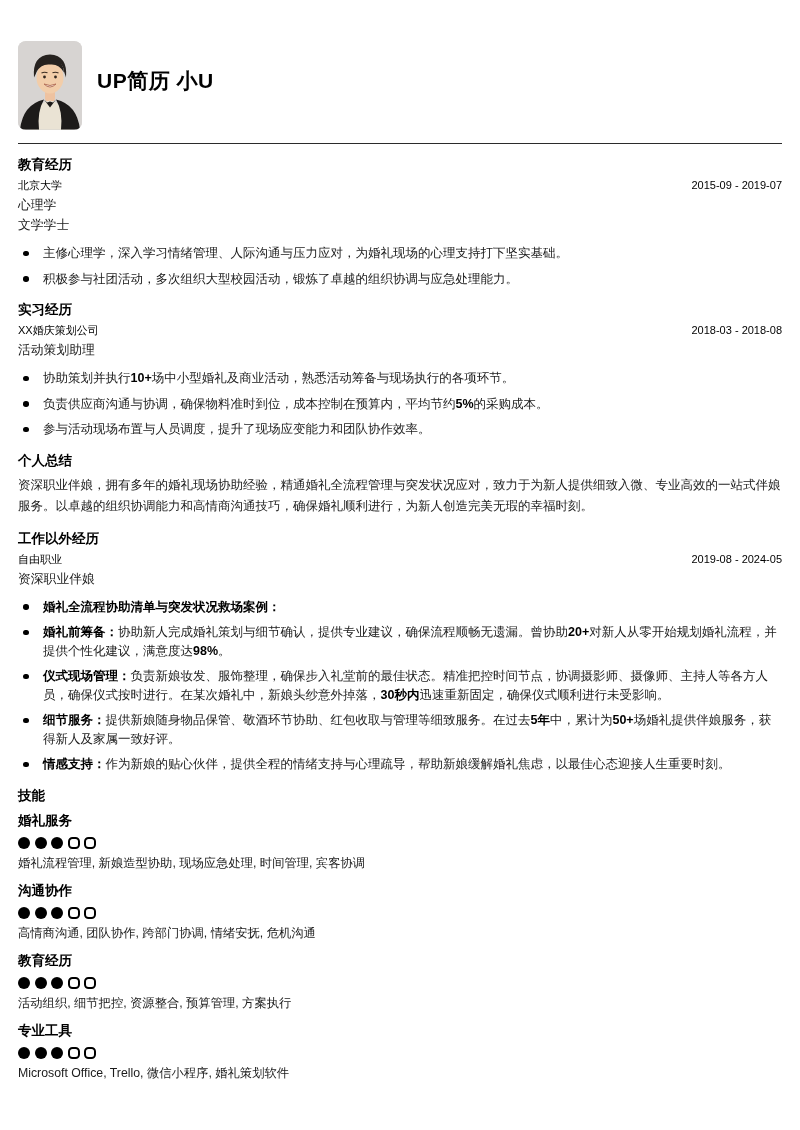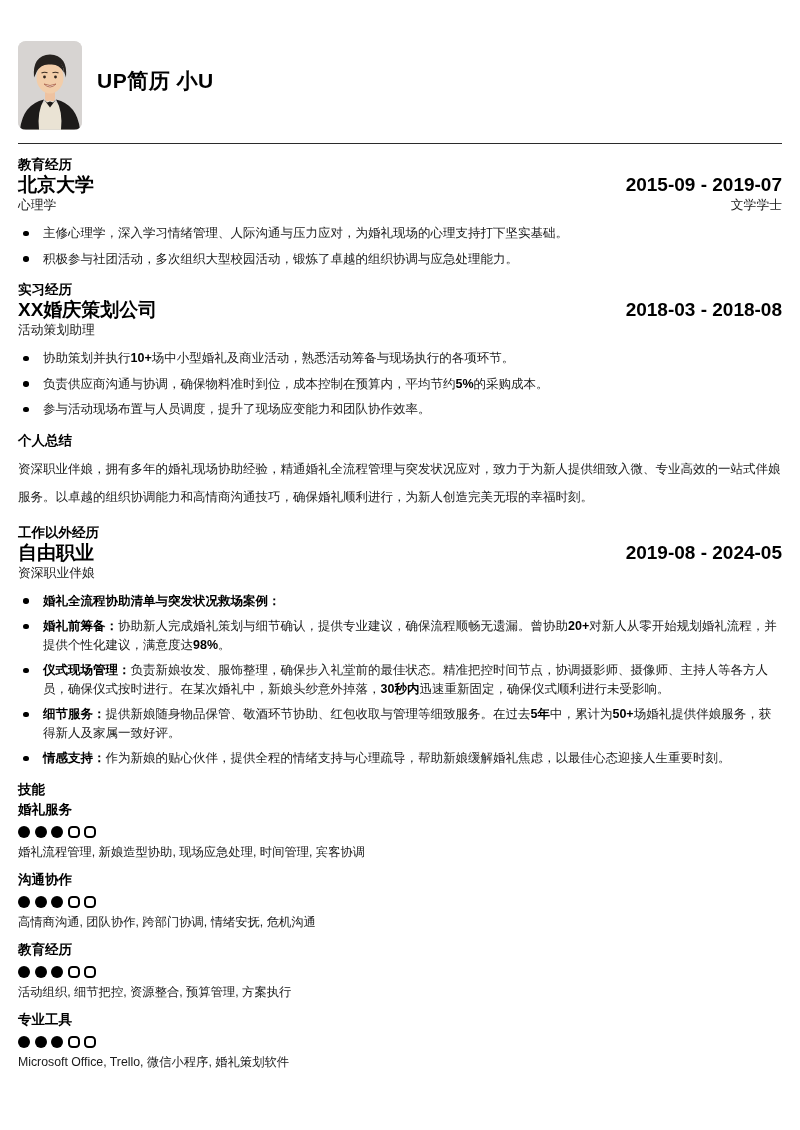--- a/index.html
+++ b/index.html
@@ -19,33 +19,33 @@
   .hd h1 { font-size: 21px; font-weight: 700; color: #000; letter-spacing: .5px; margin-bottom: 9px; }
   .contact { font-size: 12.2px; color: #222; }
   .contact span { margin-right: 13px; }
   .divider { border: 0; border-top: 1.4px solid #2b2b2b; margin-top: 13px; }
 
   
   section { margin-top: 12px; }
   section:first-child { margin-top: 11px; }
   h2.sec-title { font-size: 13.5px; font-weight: 700; color: #000; line-height: 20px; }
   .entry-row { display: flex; justify-content: space-between; align-items: baseline;
-               font-size: 19px; font-weight: 700; color: #000; line-height: 20px; }
+               font-size: 11px; font-weight: 400; color: #000; line-height: 20px; }
   .entry-sub { display: flex; justify-content: space-between; align-items: baseline;
-               font-size: 12.8px; font-weight: 400; color: #1b1b1b; line-height: 20px; }
+               font-size: 12.8px; font-weight: 400; color: #1b1b1b; line-height: 20px; flex-direction: column; }
   ul.bullets { list-style: none; margin-top: 9px; }
   ul.bullets li { position: relative; padding-left: 25px; font-size: 12.5px;
                   line-height: 18.5px; margin-bottom: 7px; }
   ul.bullets li::before { content: ""; position: absolute; left: 5px; top: 6.5px;
                   width: 5.5px; height: 5.5px; border-radius: 50%; background: #000; }
   ul.bullets li b { color: #000; }
-  p.summary { font-size: 12.5px; line-height: 28px; margin-top: 4px; }
+  p.summary { font-size: 12.5px; line-height: 21px; margin-top: 4px; }
 
   
-  .skill { margin-bottom: 9px; }
+  .skill { margin-top: 5px; margin-bottom: 9px; }
   .skill-name { font-size: 13.5px; font-weight: 700; color: #000; line-height: 20px; }
   .dots { display: flex; gap: 4.5px; margin: 6px 0 6px 0; height: 12px; align-items: center; }
   .dot { width: 12px; height: 12px; border-radius: 50%; background: #000; }
   .dot.empty { background: transparent; border: 2.6px solid #000; border-radius: 4.5px; }
   .skill-kw { font-size: 12.3px; line-height: 17px; color: #1b1b1b; }
 </style>
 </head>
 <body>
 
 <div class="page">

